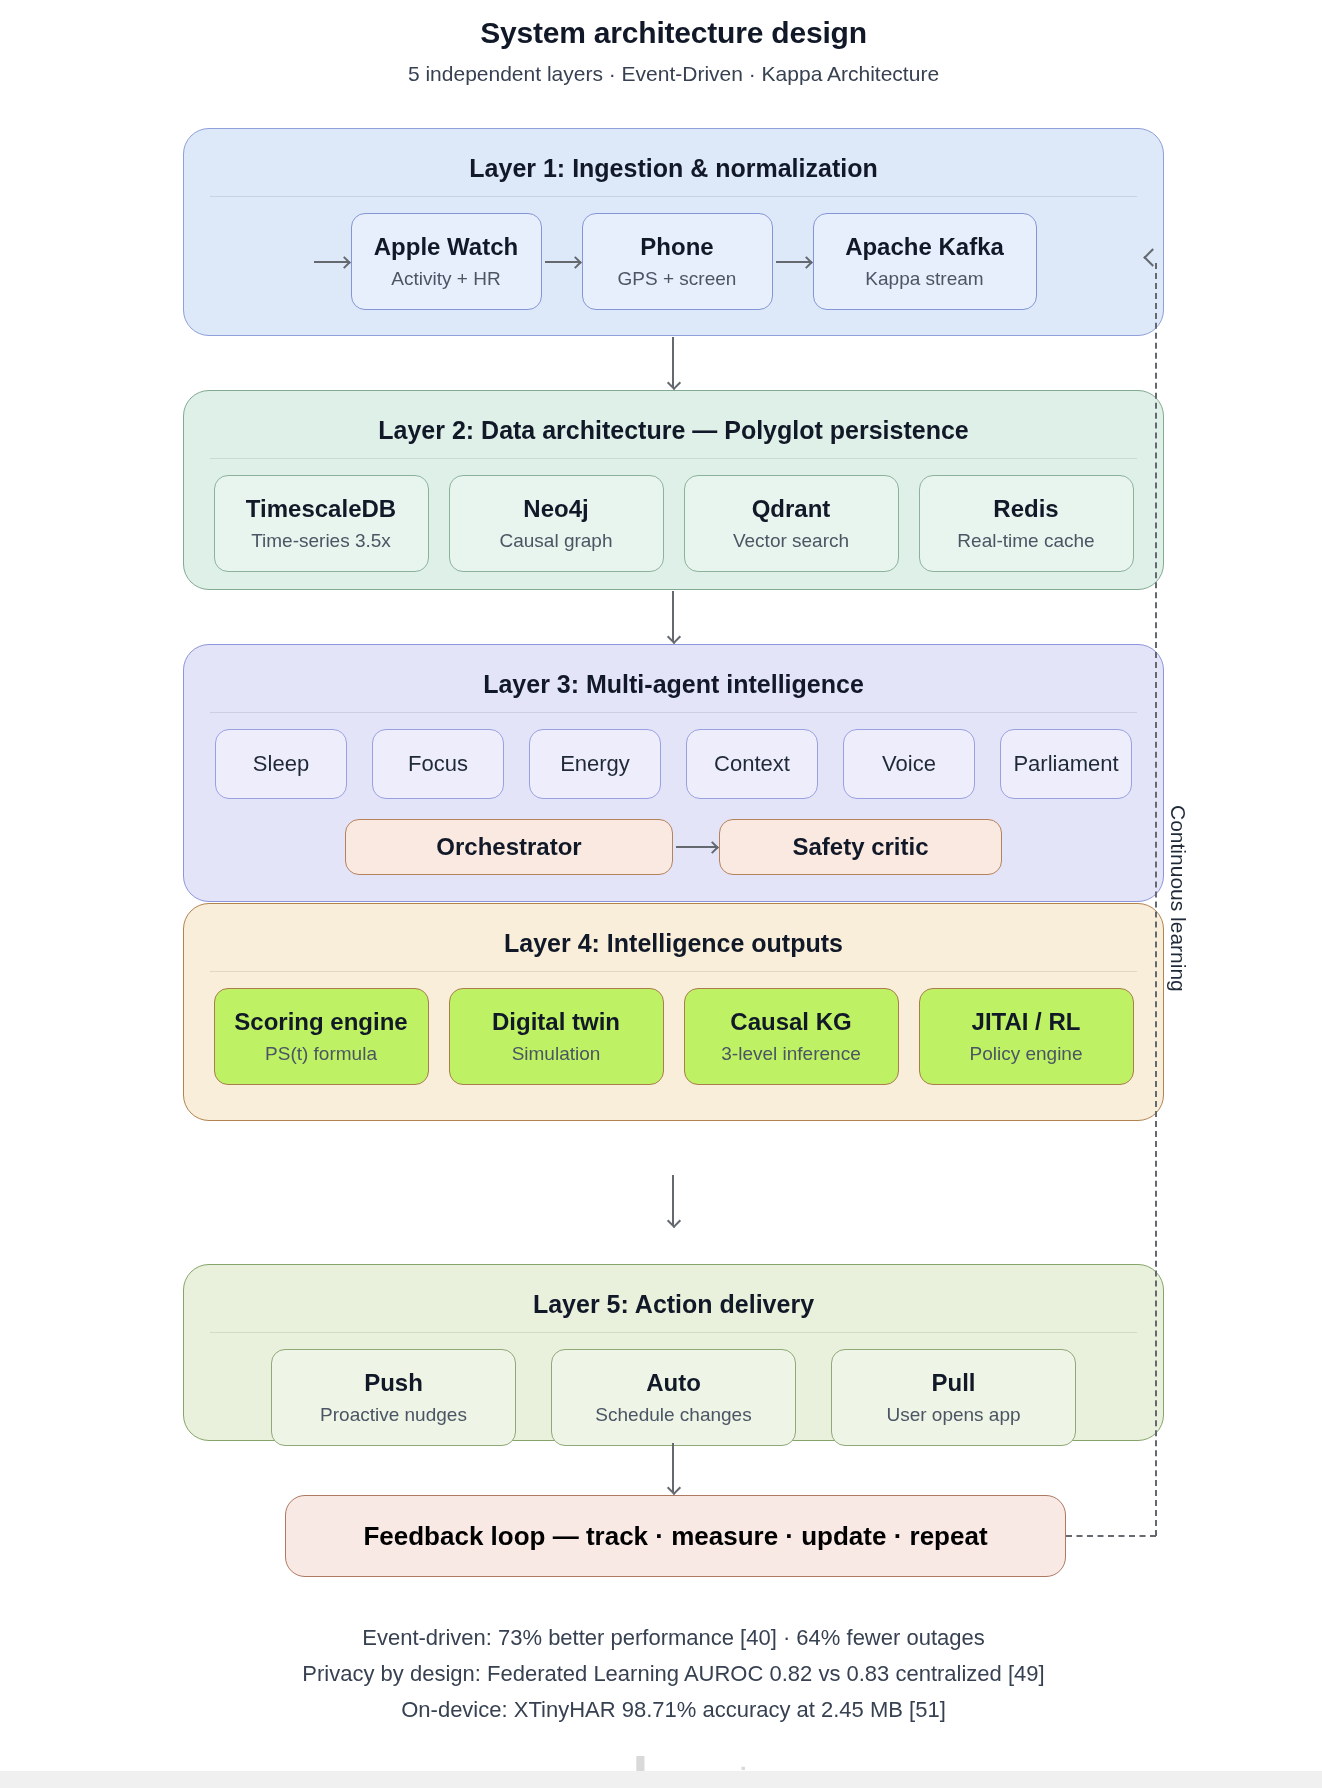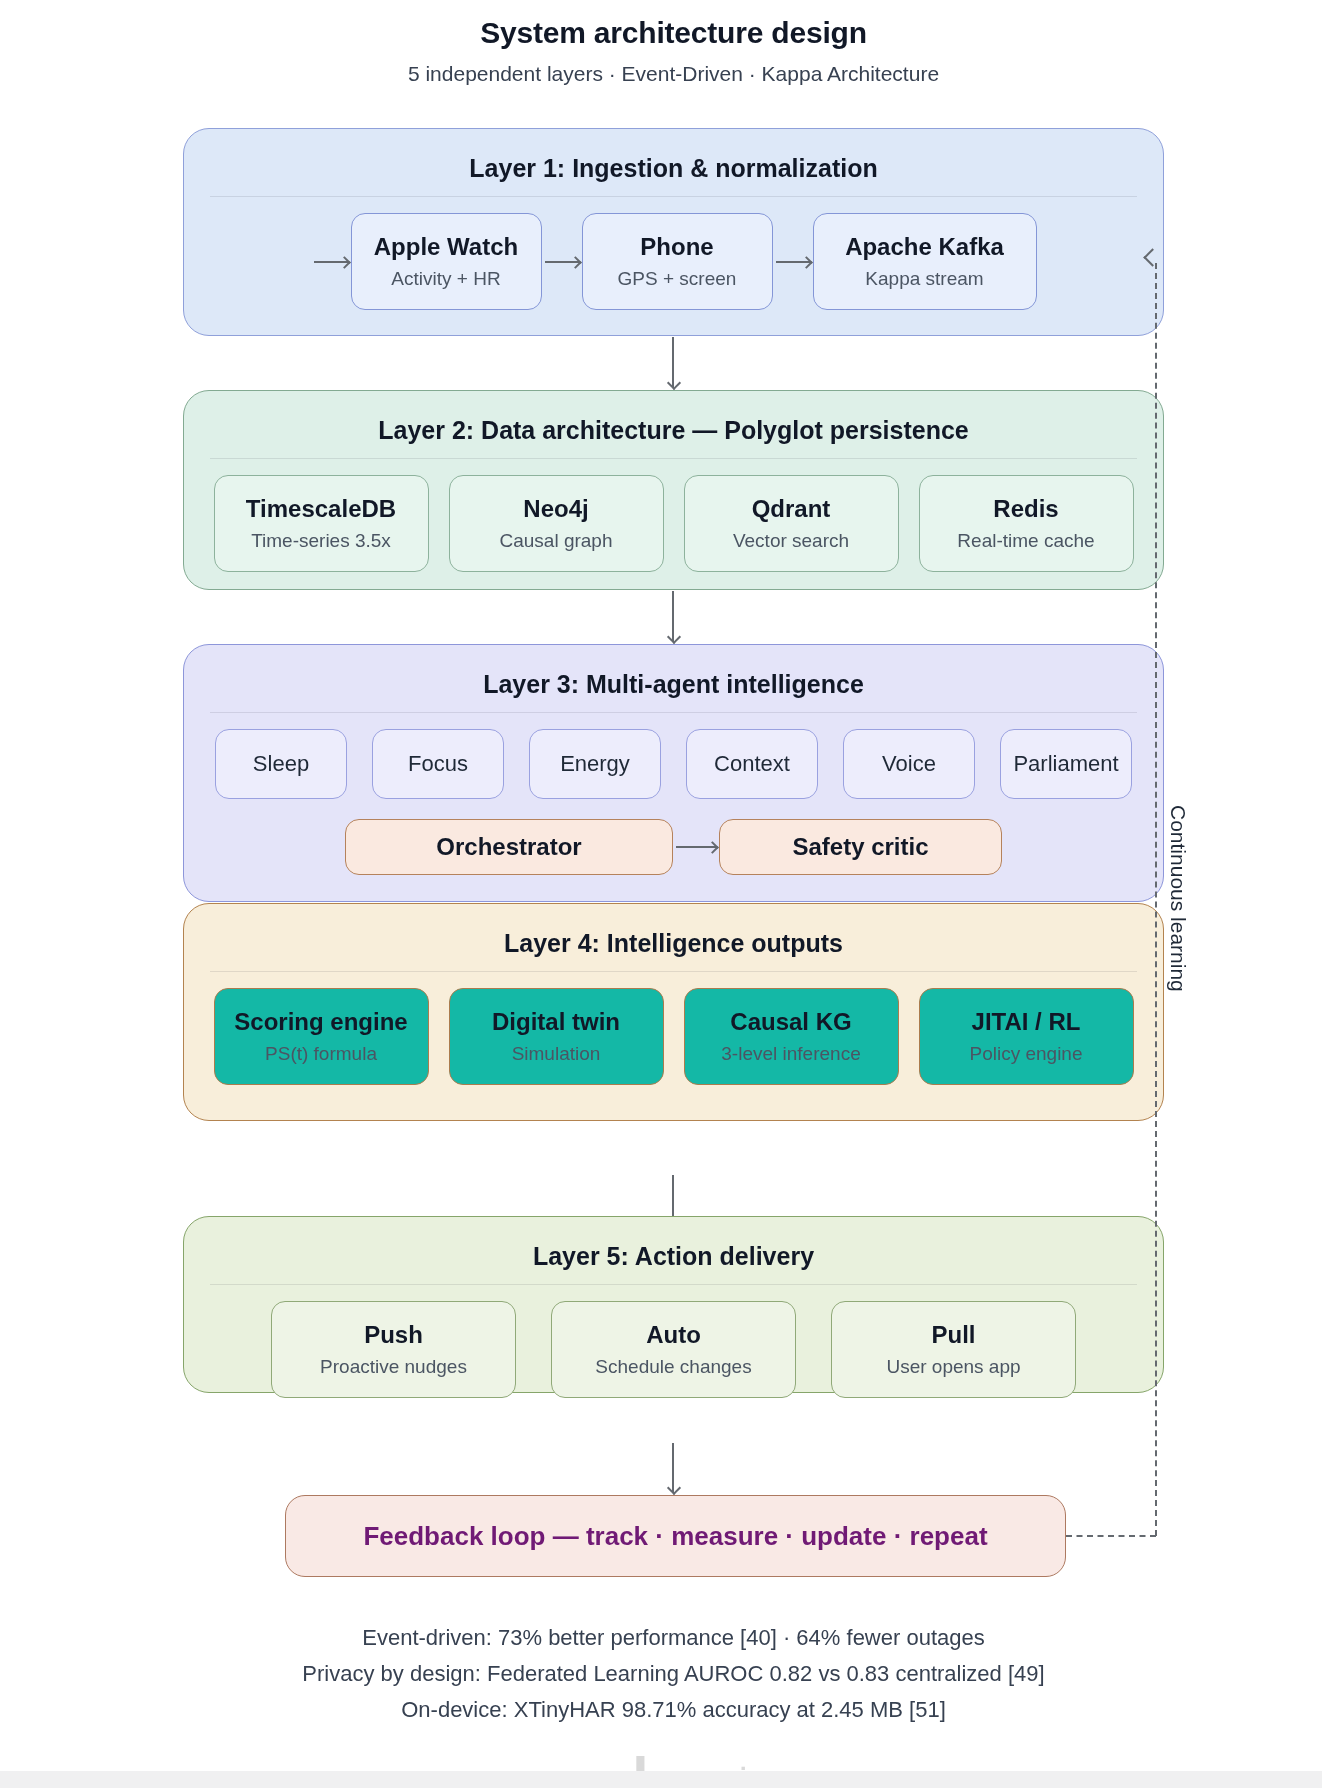--- a/index.html
+++ b/index.html
@@ -20,42 +20,42 @@
   .ct{font-size:24px;line-height:30px;font-weight:700;color:#111827;}
   .cs{margin-top:5px;font-size:19px;line-height:24px;font-weight:400;color:#4b5563;}
   
   .l1{background:#dde8f8;border-color:#8fa0da;}
   .l1 .chip{background:#e8effc;border-color:#8496d7;}
   .l2{background:#def0e8;border-color:#83aa92;}
   .l2 .chip{background:#e7f5ee;border-color:#8db29c;}
   .l3{background:#e4e4f9;border-color:#8d96da;}
   .l3 .chip{background:#ededfc;border-color:#9aa1e0;}
   .l4{background:#f8eeda;border-color:#b3834f;}
-  .l4 .chip{background:#14b8a6;border-color:#ab7c4e;}
+  .l4 .chip{background:#bef264;border-color:#ab7c4e;}
   .l5{background:#e9f1dd;border-color:#86a56a;}
   .l5 .chip{background:#eef4e6;border-color:#90a978;}
   
   .agent{width:132px;height:70px;font-size:22px;font-weight:400;color:#1f2937;}
   .agent-row{gap:25px;}
   .orch-row{margin-top:20px;}
   .accent{background:#fae9e0 !important;border-color:#b5825c !important;height:56px;justify-content:center;}
   .accent .ct{font-size:24px;}
   
   .w191{width:191px;} .w224{width:224px;} .w215{width:215px;} .w245{width:245px;}
   .gap20{gap:20px;} .gap35{gap:35px;}
   .w328{width:328px;} .w283{width:283px;}
   
   .harrow{position:relative;width:34px;height:0;border-top:2px solid #64696f;margin:0 3px;flex:none;}
   .harrow::after{content:"";position:absolute;right:-1px;top:-5px;width:7px;height:7px;border-top:2px solid #64696f;border-right:2px solid #64696f;transform:rotate(45deg);}
   .harrow.w40{width:40px;}
   .varrow{position:absolute;left:672px;width:0;border-left:2px solid #64696f;}
   .varrow::after{content:"";position:absolute;bottom:0;left:-5.5px;width:8px;height:8px;border-top:2px solid #64696f;border-right:2px solid #64696f;transform:rotate(135deg);}
   
   .feedback{position:absolute;left:285px;top:1495px;width:781px;height:82px;box-sizing:border-box;background:#f9e9e5;border:1.5px solid #ad7960;border-radius:20px;display:flex;align-items:center;justify-content:center;}
-  .feedback .ft{font-size:26px;font-weight:700;color:#701a75;}
+  .feedback .ft{font-size:26px;font-weight:700;color:#000000;}
   .dash-v{position:absolute;left:1155px;top:263px;height:1273px;width:0;border-left:2px dashed #64696f;}
   .dash-h{position:absolute;left:1066px;top:1535px;width:90px;height:0;border-top:2px dashed #64696f;}
   .loop-chevron{position:absolute;left:1146px;top:251px;width:11px;height:11px;border-left:2px solid #64696f;border-bottom:2px solid #64696f;transform:rotate(45deg);}
   .side-label{position:absolute;left:1166px;top:805px;writing-mode:vertical-rl;font-size:21px;color:#1f2937;}
   
   .footer{position:absolute;left:183px;top:1620px;width:981px;text-align:center;font-size:22px;line-height:36px;color:#374151;}
   .footer p{margin:0;}
   .watermark{position:absolute;left:183px;top:1748px;width:981px;text-align:center;font-size:46px;font-weight:700;color:rgba(170,170,170,.45);direction:rtl;}
   .bottom-strip{position:absolute;left:0;top:1771px;width:1322px;height:17px;background:#f0f0f1;}
 </style>
@@ -160,21 +160,21 @@
       </div>
       <div class="chip w215">
         <div class="ct">JITAI / RL</div>
         <div class="cs">Policy engine</div>
       </div>
     </div>
   </section>
 
   <div class="varrow" style="top:1175px;height:51px;"></div>
 
-  <section class="layer l5" style="top:1216px;height:177px;">
+  <section class="layer l5" style="top:1264px;height:177px;">
     <div class="lhead">Layer 5: Action delivery</div>
     <div class="ldiv"></div>
     <div class="row gap35">
       <div class="chip w245">
         <div class="ct">Push</div>
         <div class="cs">Proactive nudges</div>
       </div>
       <div class="chip w245">
         <div class="ct">Auto</div>
         <div class="cs">Schedule changes</div>

